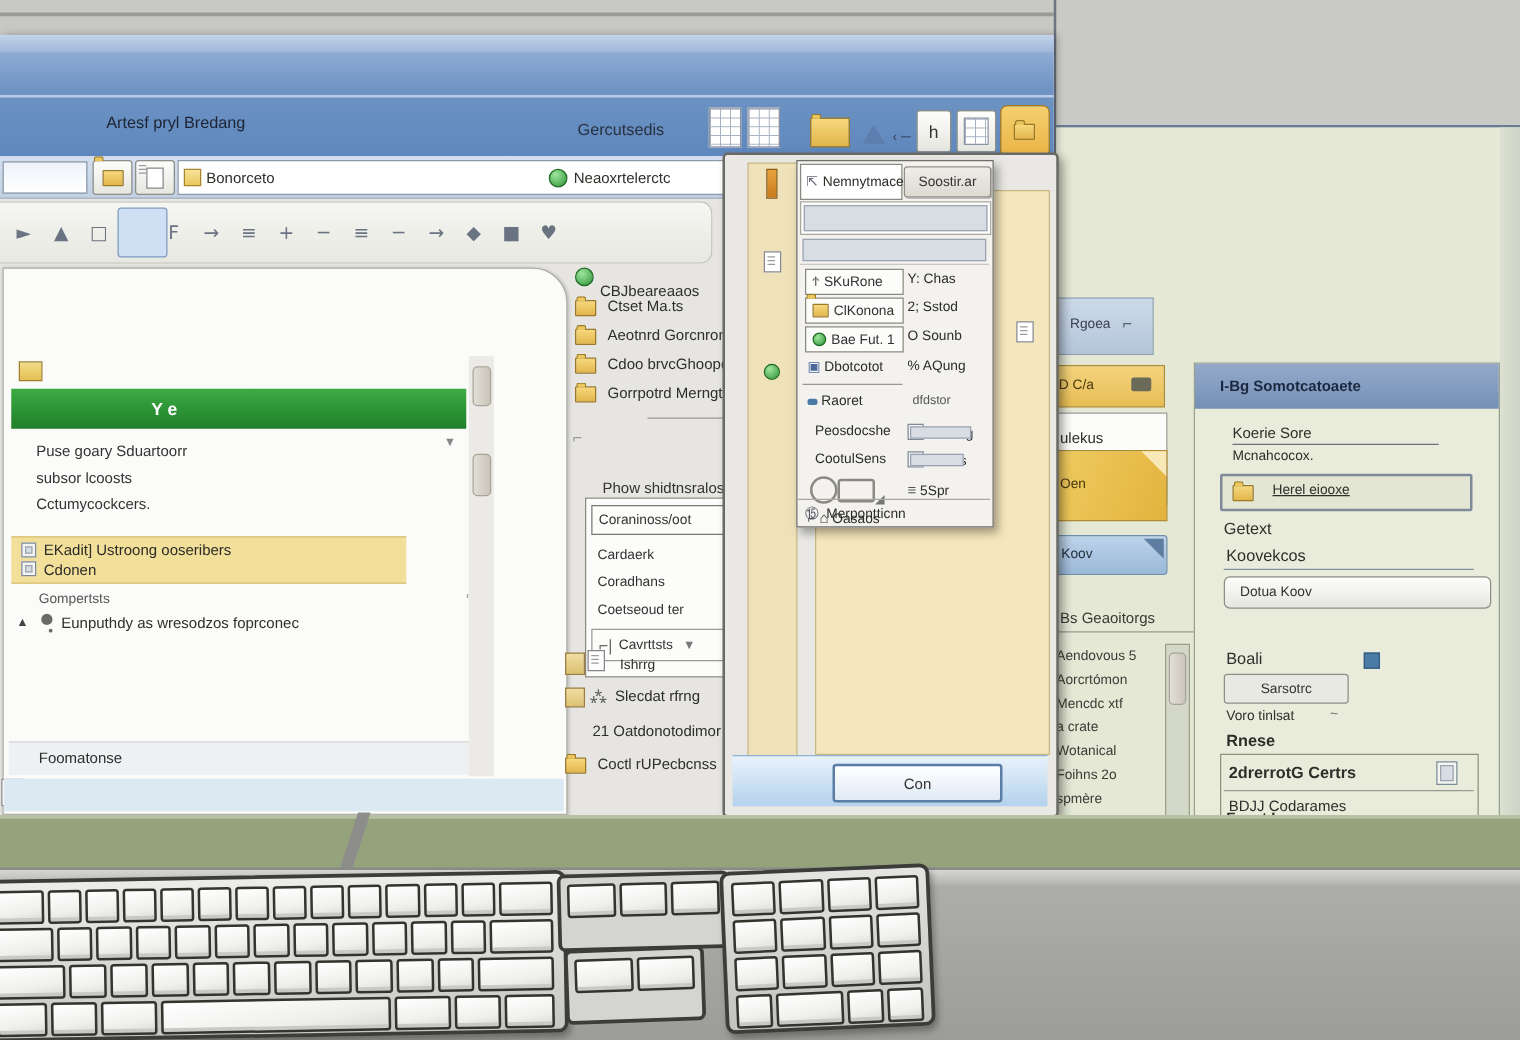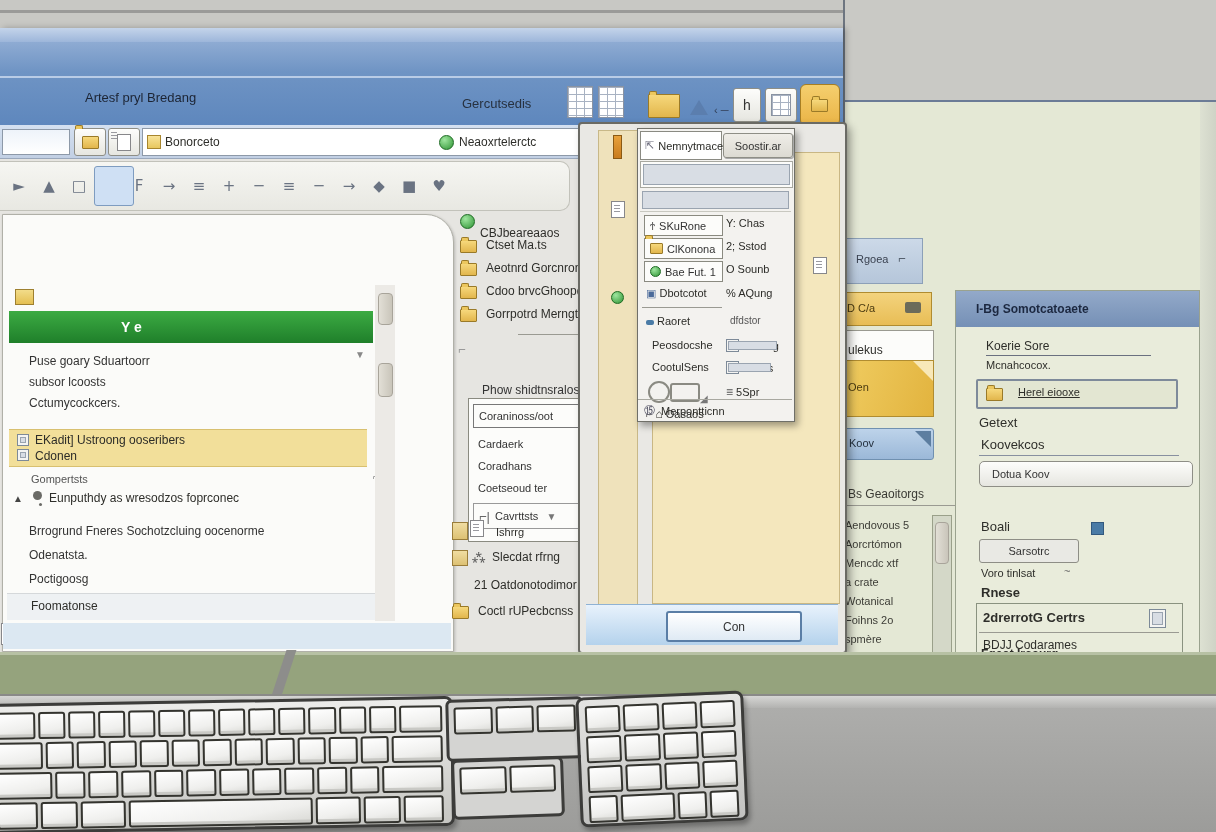--- a/index.html
+++ b/index.html
@@ -195,38 +195,33 @@
         <span class="t14 bold" style="margin-left:112px;color:#fff;font-family:'Liberation Sans',sans-serif;">Y e</span>
       </div>
 
       <div class="abs" style="left:26px;top:136px;font-size:12px;color:#333;line-height:21px;">
           <div style="white-space:nowrap;">Puse goary Sduartoorr</div>
           <div style="white-space:nowrap;">subsor lcoosts</div>
           <div style="white-space:nowrap;">Cctumycockcers.</div>
         </div>
       <span class="t t10" style="left:352px;top:134px;color:#888;">▼</span>
 
-      <div class="abs" style="left:6px;top:214px;width:358px;height:36px;background:#f2df9a;border-top:1px solid #d8c070;border-bottom:1px solid #d8c070;">
+      <div class="abs" style="left:6px;top:214px;width:316px;height:36px;background:#f2df9a;border-top:1px solid #d8c070;border-bottom:1px solid #d8c070;">
         <span class="isq" style="left:8px;top:4px;width:10px;height:10px;"></span>
         <span class="isq" style="left:8px;top:19px;width:10px;height:10px;"></span>
         <span class="t t12" style="left:26px;top:3px;color:#2c2c28;">EKadit] Ustroong ooseribers</span>
         <span class="t t12" style="left:26px;top:19px;color:#2c2c28;">Cdonen</span>
       </div>
       <span class="t t11" style="left:28px;top:258px;color:#555;">Gompertsts</span>
       <span class="t t10" style="left:370px;top:256px;color:#888;">⌐</span>
 
       <span class="t t10" style="left:10px;top:278px;color:#444;">▲</span>
       <span class="abs" style="left:30px;top:276px;width:9px;height:9px;border-radius:50%;background:#6a6a66;box-shadow:3px 9px 0 -3px #6a6a66;"></span>
       <span class="t t12" style="left:46px;top:276px;">Eunputhdy as wresodzos foprconec</span>
 
-      <div class="abs" style="left:26px;top:304px;font-size:12px;color:#333;line-height:24px;">
-          <div style="white-space:nowrap;">Brrogrund Fneres Sochotzcluing oocenorme</div>
-          <div style="white-space:nowrap;">Odenatsta.</div>
-          <div style="white-space:nowrap;">Poctigoosg</div>
-        </div>
 
       <div class="abs" style="left:4px;top:378px;width:388px;height:26px;background:#eef1f3;border-top:1px solid #d5d8da;">
         <span class="t t12" style="left:24px;top:5px;">Foomatonse</span>
       </div>
       <span class="idoc" style="left:-2px;top:408px;width:16px;height:20px;"></span>
       <span class="isq" style="left:26px;top:410px;width:16px;height:16px;border-color:#7aa0c0;"></span>
 
       <div class="abs" style="left:372px;top:70px;width:20px;height:336px;background:#eceae6;">
         <div class="scrth" style="left:3px;top:8px;width:13px;height:30px;"></div>
         <div class="scrth" style="left:3px;top:78px;width:13px;height:32px;"></div>

